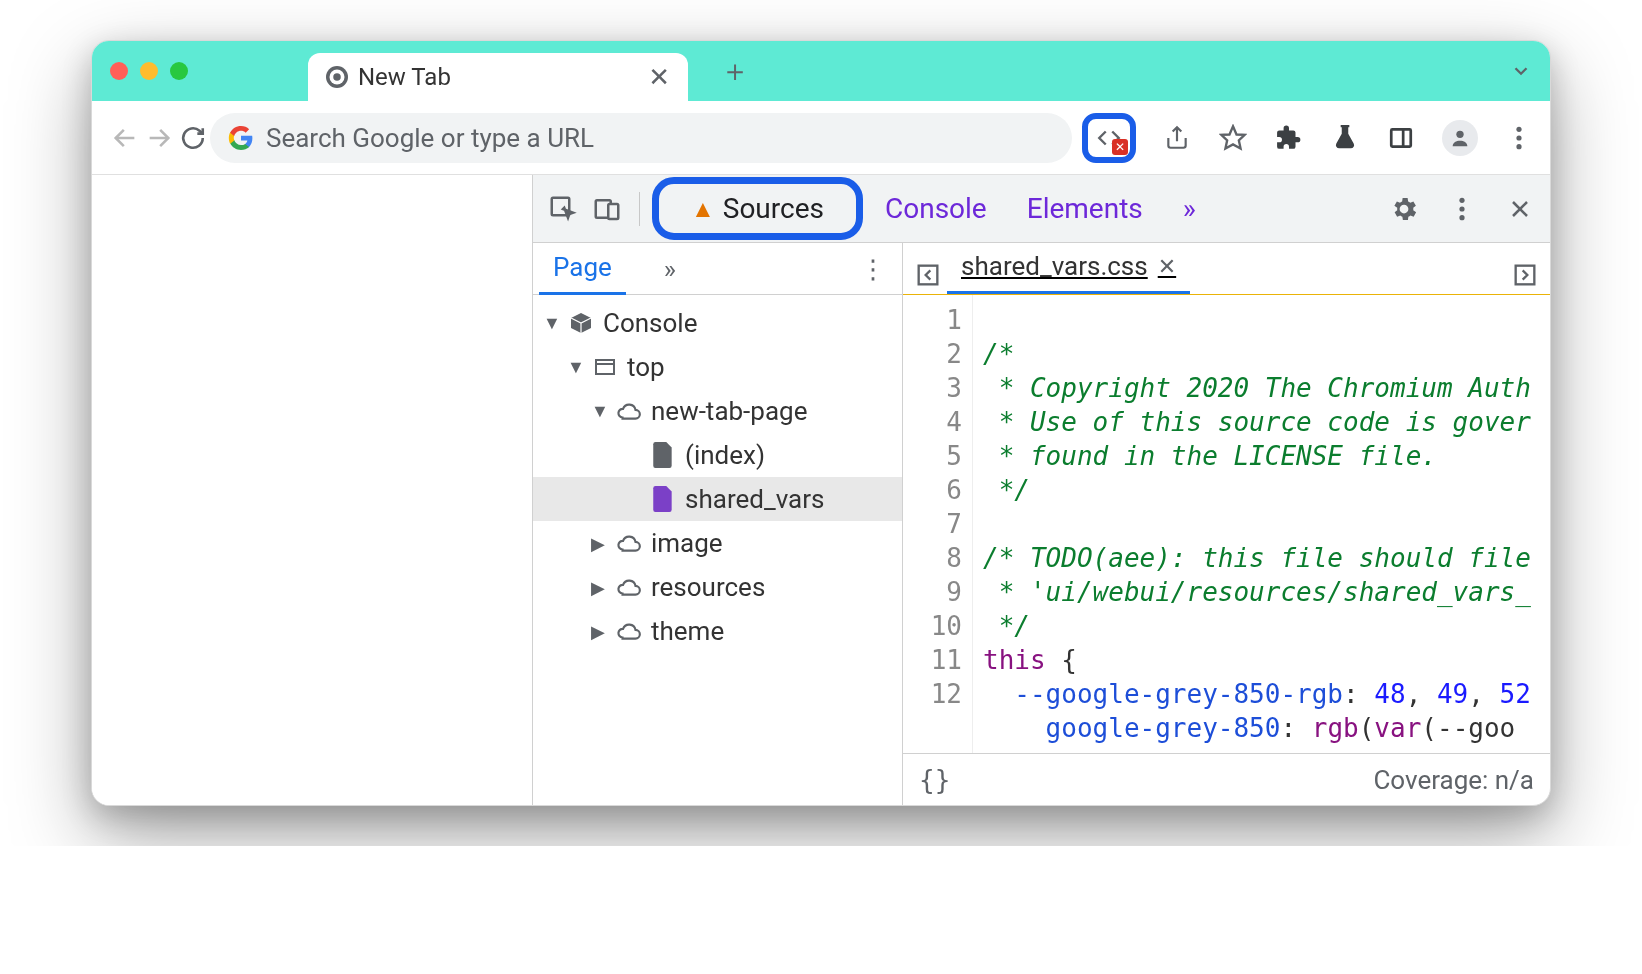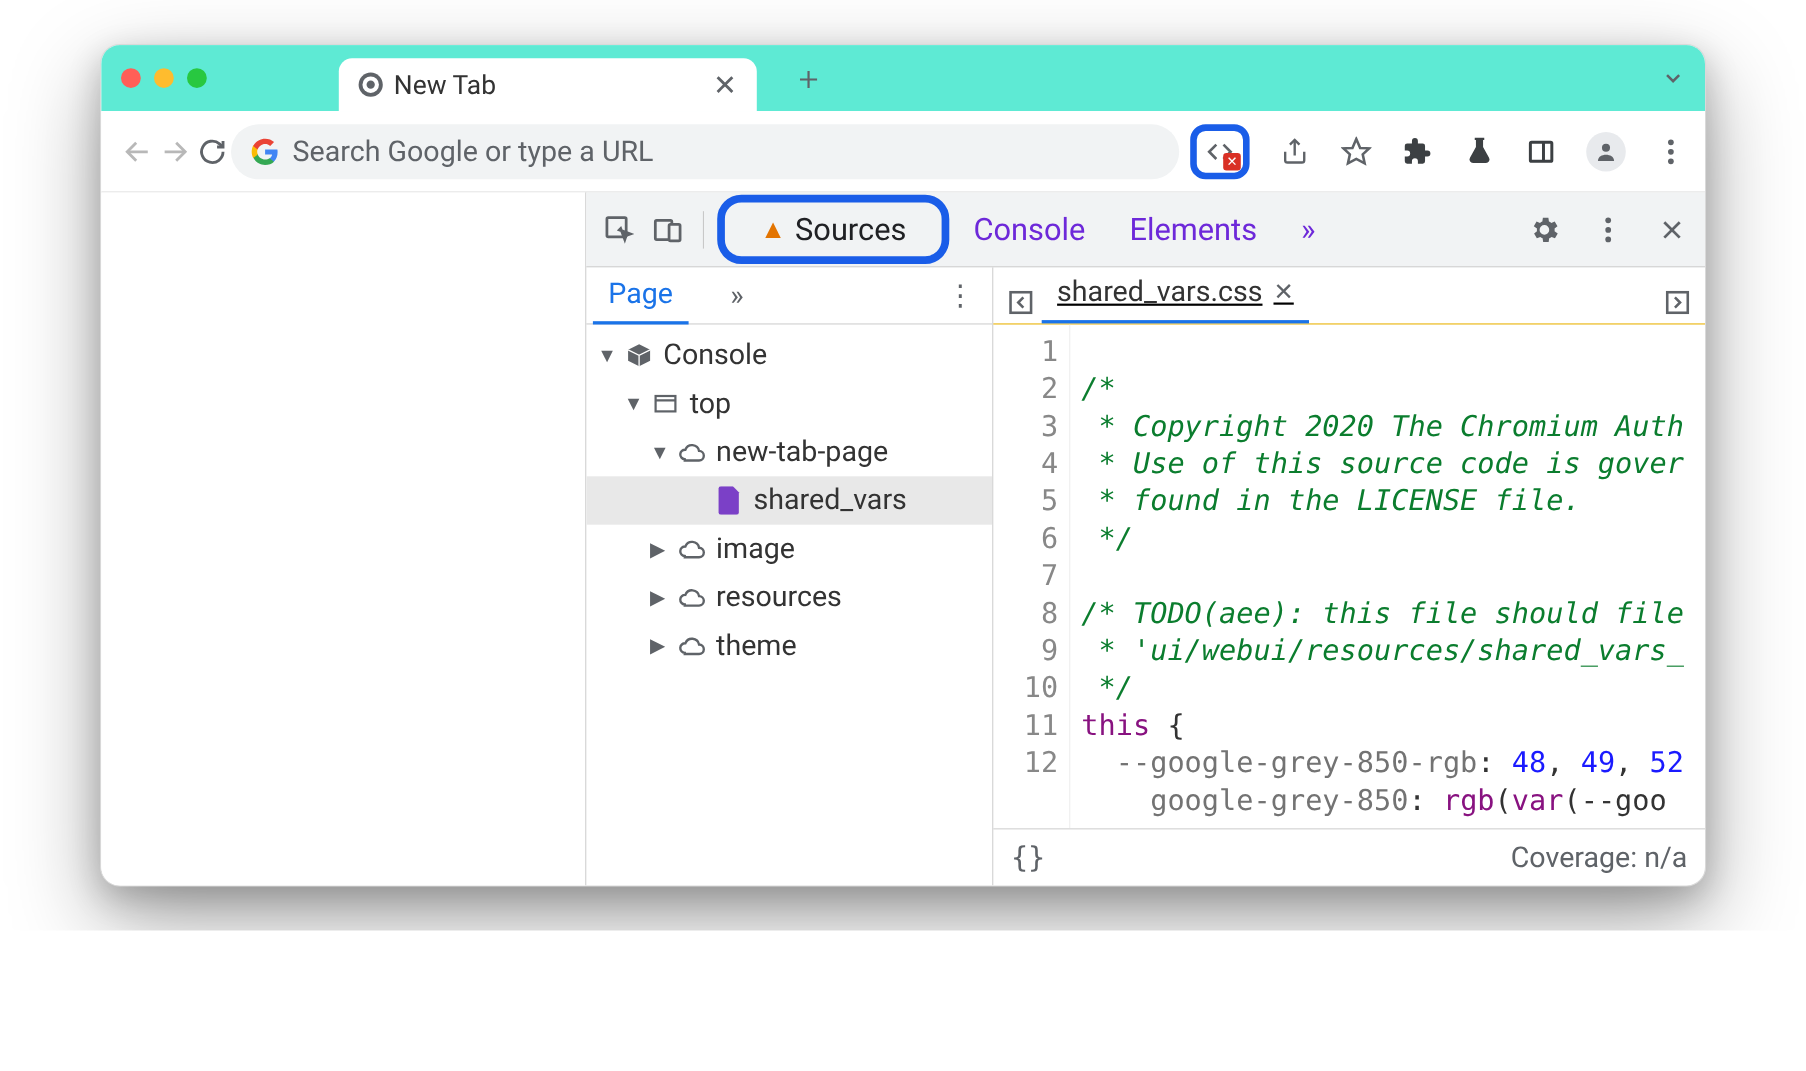--- a/index.html
+++ b/index.html
@@ -110,21 +110,21 @@
 .ed-nav { width:38px;height:38px; display:flex;align-items:center;justify-content:center; color:#5f6368; cursor:pointer;}
 .ed-tab { font-size:26px; padding:10px 14px; display:flex; align-items:center; gap:10px; color:#333; border-bottom:3px solid #1a73e8; cursor:pointer;}
 .ed-tab .close { color:#5f6368; font-size:22px;}
 .ed-right { margin-left:auto; }
 
 .code-wrap { flex:1; display:flex; overflow:hidden; font-family: Menlo, Consolas, monospace; font-size:26px; line-height:34px;}
 .gutter { width:70px; text-align:right; color:#888; padding:8px 10px 0 0; border-right:1px solid #eee;}
 .code { flex:1; padding:8px 0 0 10px; white-space:pre; color:#333; overflow:hidden;}
 .c-comment { color:#0b7d2e; font-style:italic;}
 .c-tag { color:#881280;}
-.c-prop { color:#737373;}
+.c-prop { color:#1d4ed8;}
 .c-num { color:#1a1aff;text-align:center;}
 .c-func { color:#881280;}
 
 .footer {
   display:flex; align-items:center; height:52px;
   border-top:1px solid #d0d0d0; padding:0 16px;
   font-size:26px; color:#5f6368;
 }
 .footer .braces { font-family:monospace;}
 .footer .cov { margin-left:auto;}
@@ -325,20 +325,29 @@
             </div>
             <div class="tree-row indent-2">
               <span class="arrow">▼</span>
               <span class="ticon">
                   <svg width="26" height="20" viewBox="0 0 24 18" fill="none" stroke="#5f6368" stroke-width="2">
                     <path d="M6 15a4 4 0 0 1 .5-8A6 6 0 0 1 18 8a4 4 0 0 1 0 8H6z"></path>
                   </svg>
                 </span>
               <span>new-tab-page</span>
             </div>
+            <div class="tree-row indent-3">
+              <span class="arrow"></span>
+              <span class="ticon">
+                  <svg width="22" height="26" viewBox="0 0 20 24" fill="#5f6368">
+                    <path d="M3 0h10l5 5v17a2 2 0 0 1-2 2H3a2 2 0 0 1-2-2V2a2 2 0 0 1 2-2z"></path>
+                  </svg>
+                </span>
+              <span>(index)</span>
+            </div>
             <div class="tree-row indent-3 selected">
               <span class="arrow"></span>
               <span class="ticon">
                   <svg width="22" height="26" viewBox="0 0 20 24" fill="#7b40c7">
                     <path d="M3 0h10l5 5v17a2 2 0 0 1-2 2H3a2 2 0 0 1-2-2V2a2 2 0 0 1 2-2z"></path>
                   </svg>
                 </span>
               <span>shared_vars</span>
             </div>
             <div class="tree-row indent-2">

